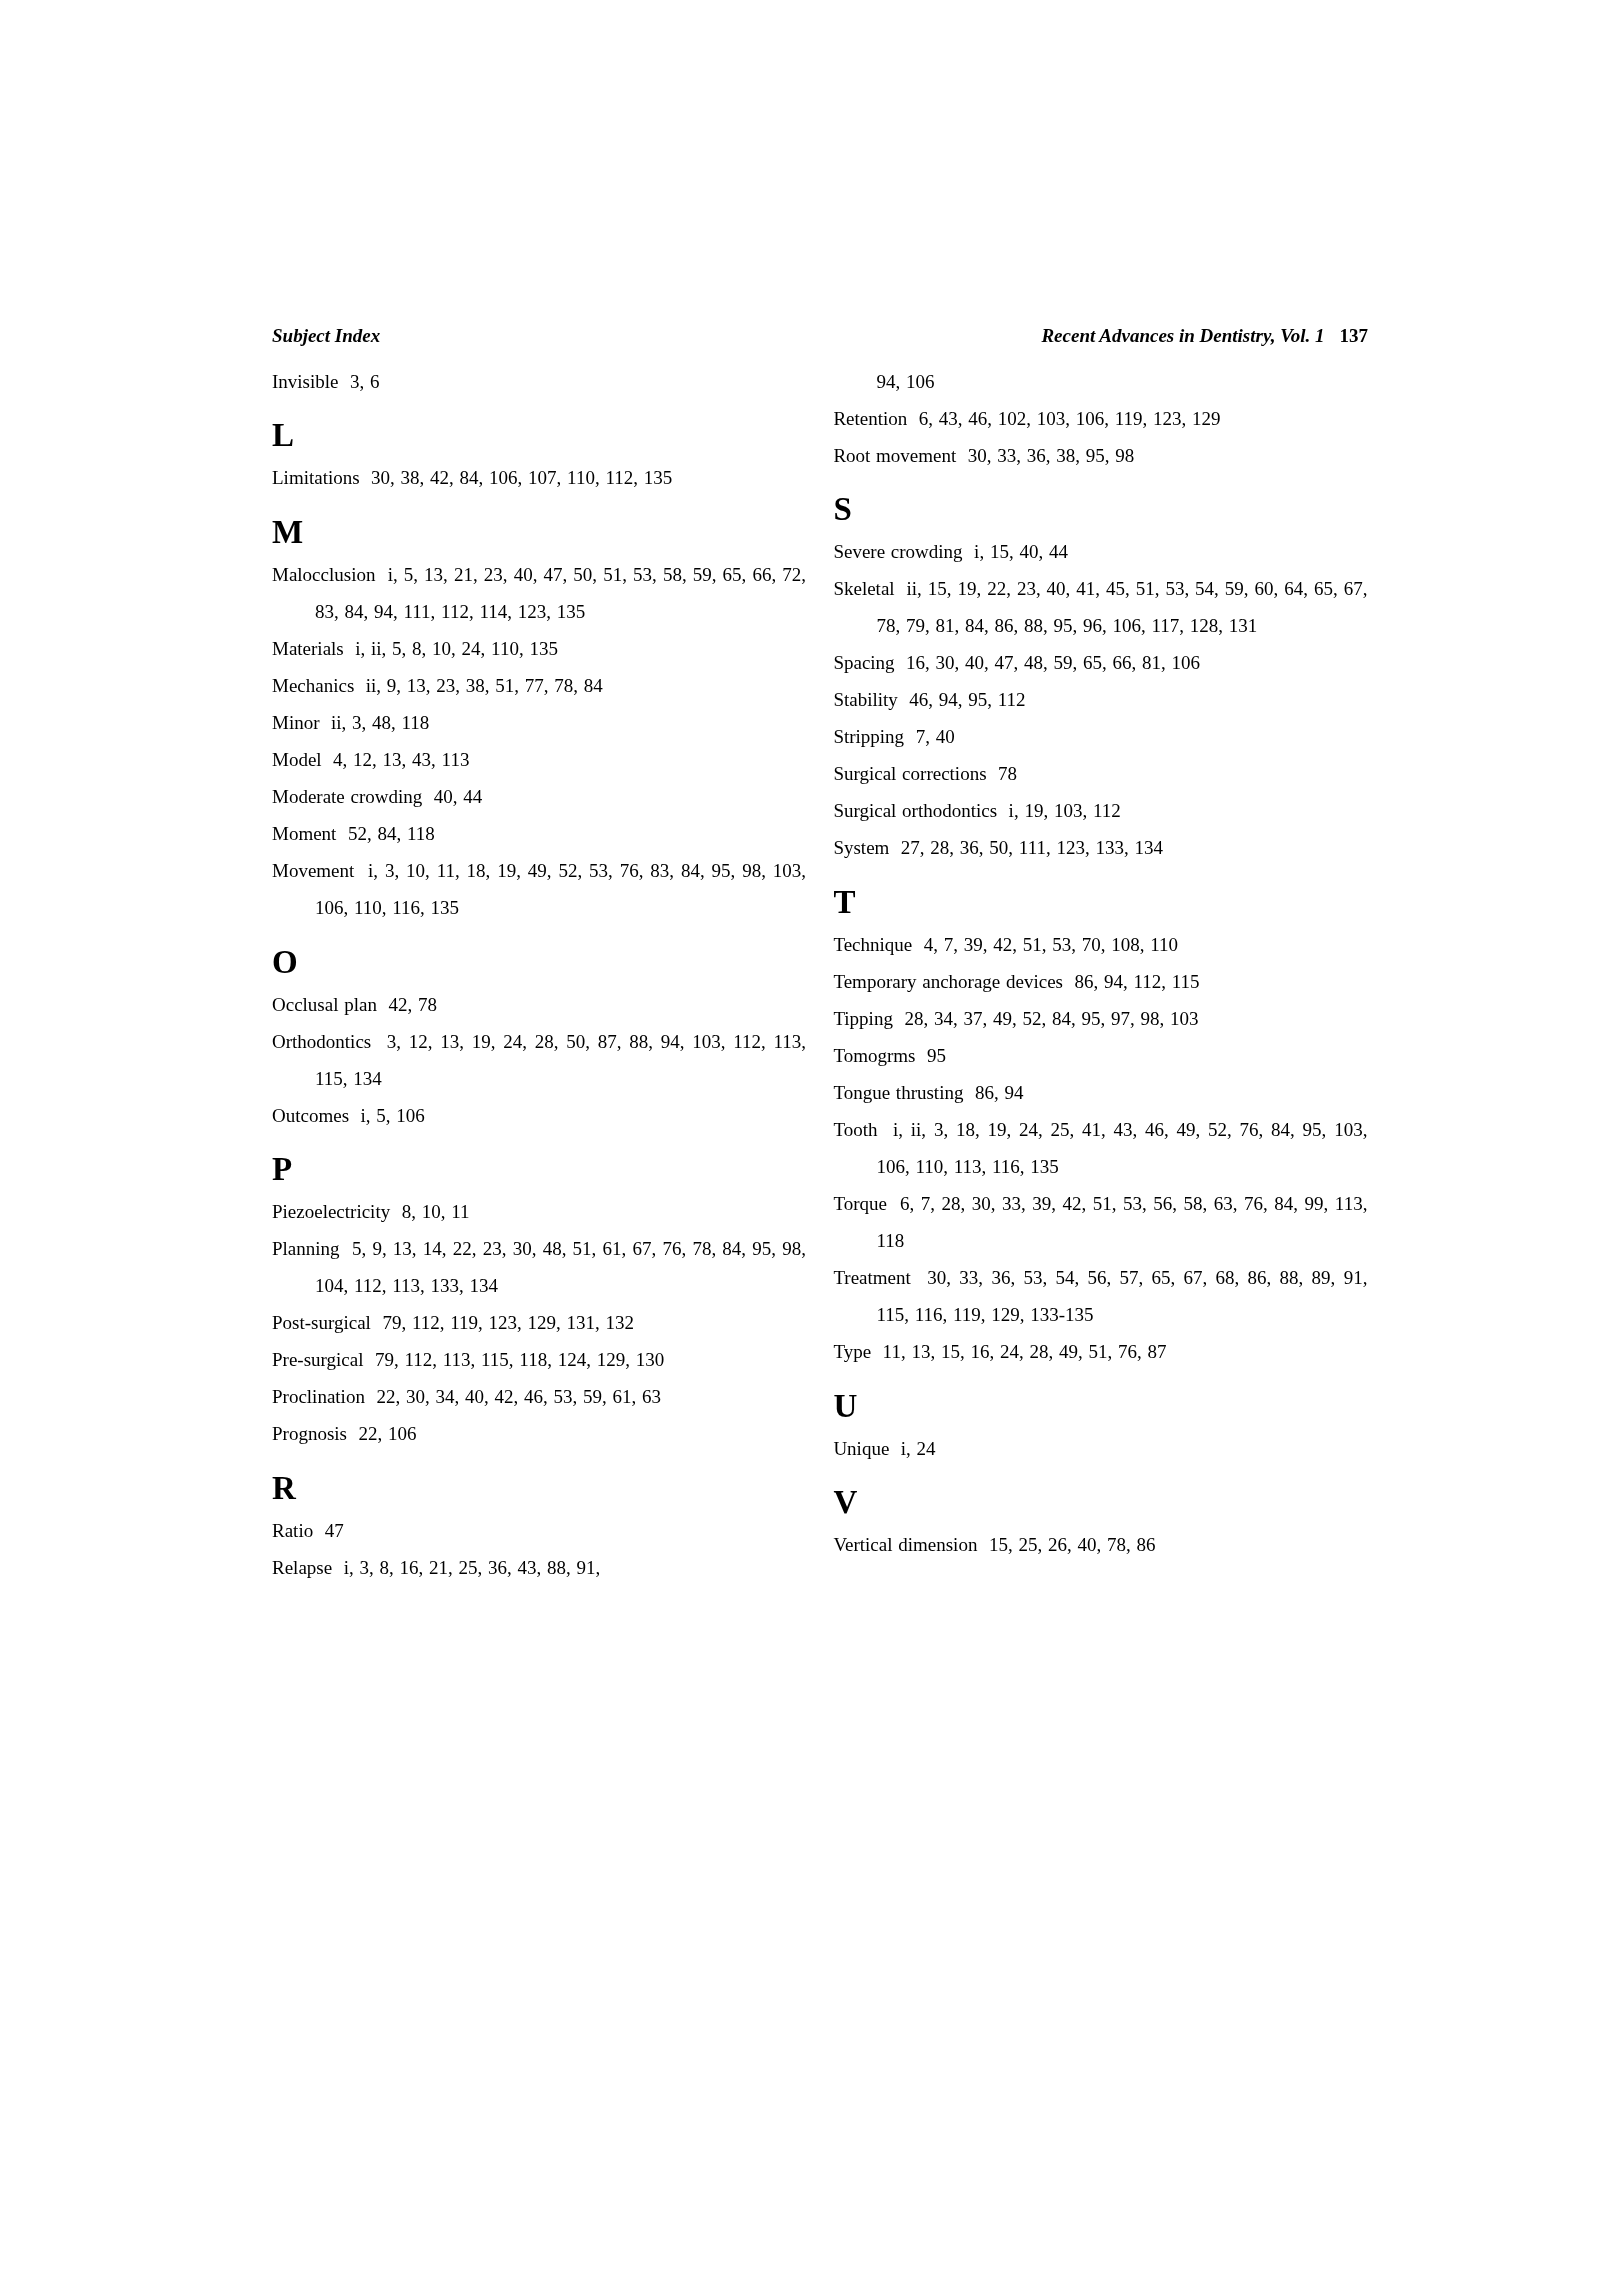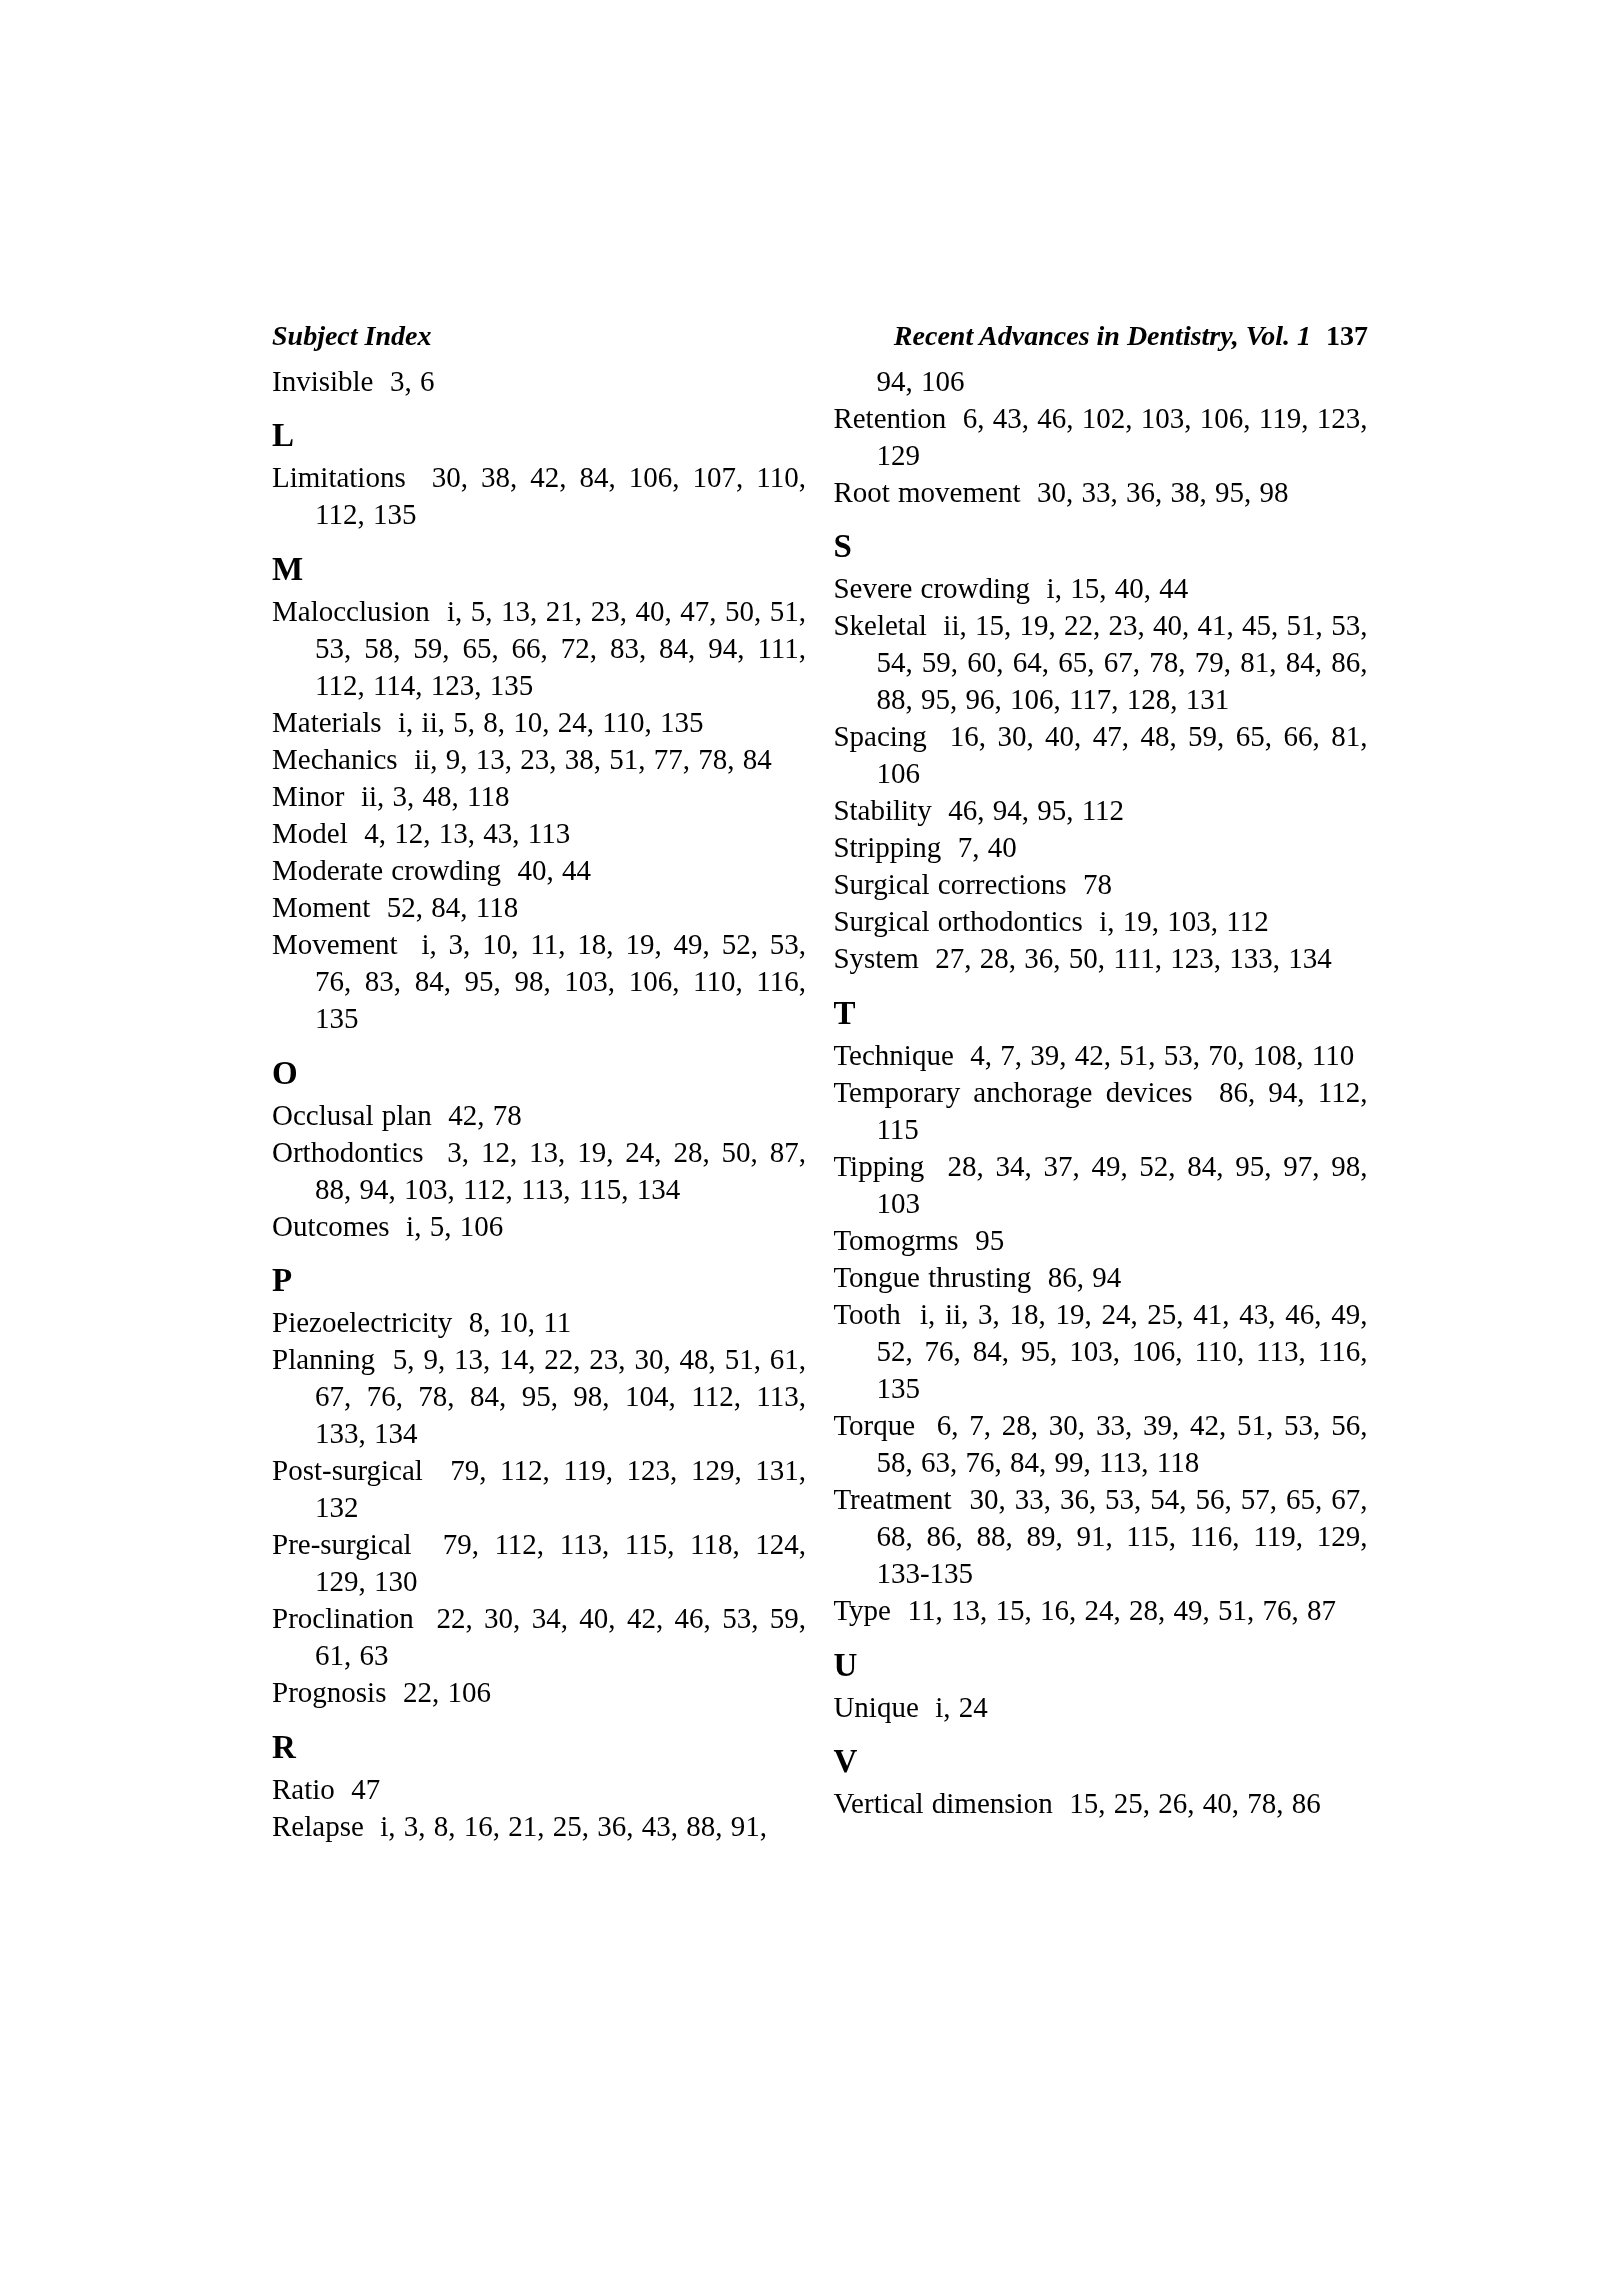--- a/index.html
+++ b/index.html
@@ -16,21 +16,21 @@
   .content {
     position: absolute;
     left: 272px;
     top: 320px;
     width: 1096px;
   }
   .running-header {
     display: flex;
     justify-content: space-between;
     align-items: baseline;
-    font-size: 28px;
+    font-size: 19px;
     line-height: 31px;
     margin-bottom: 11.8px;
   }
   .header-left {
     font-weight: bold;
     font-style: italic;
   }
   .header-right {
     display: flex;
     align-items: baseline;
@@ -46,21 +46,21 @@
     margin-left: 15px;
   }
   .columns {
     display: flex;
     gap: 27.4px;
   }
   .col {
     width: 534px;
   }
   .entry {
-    font-size: 29px;
+    font-size: 19px;
     line-height: 37px;
     text-align: justify;
     padding-left: 43px;
     text-indent: -43px;
     word-spacing: 1px;
   }
   .entry.cont {
     text-indent: 0;
   }
   .letter {

